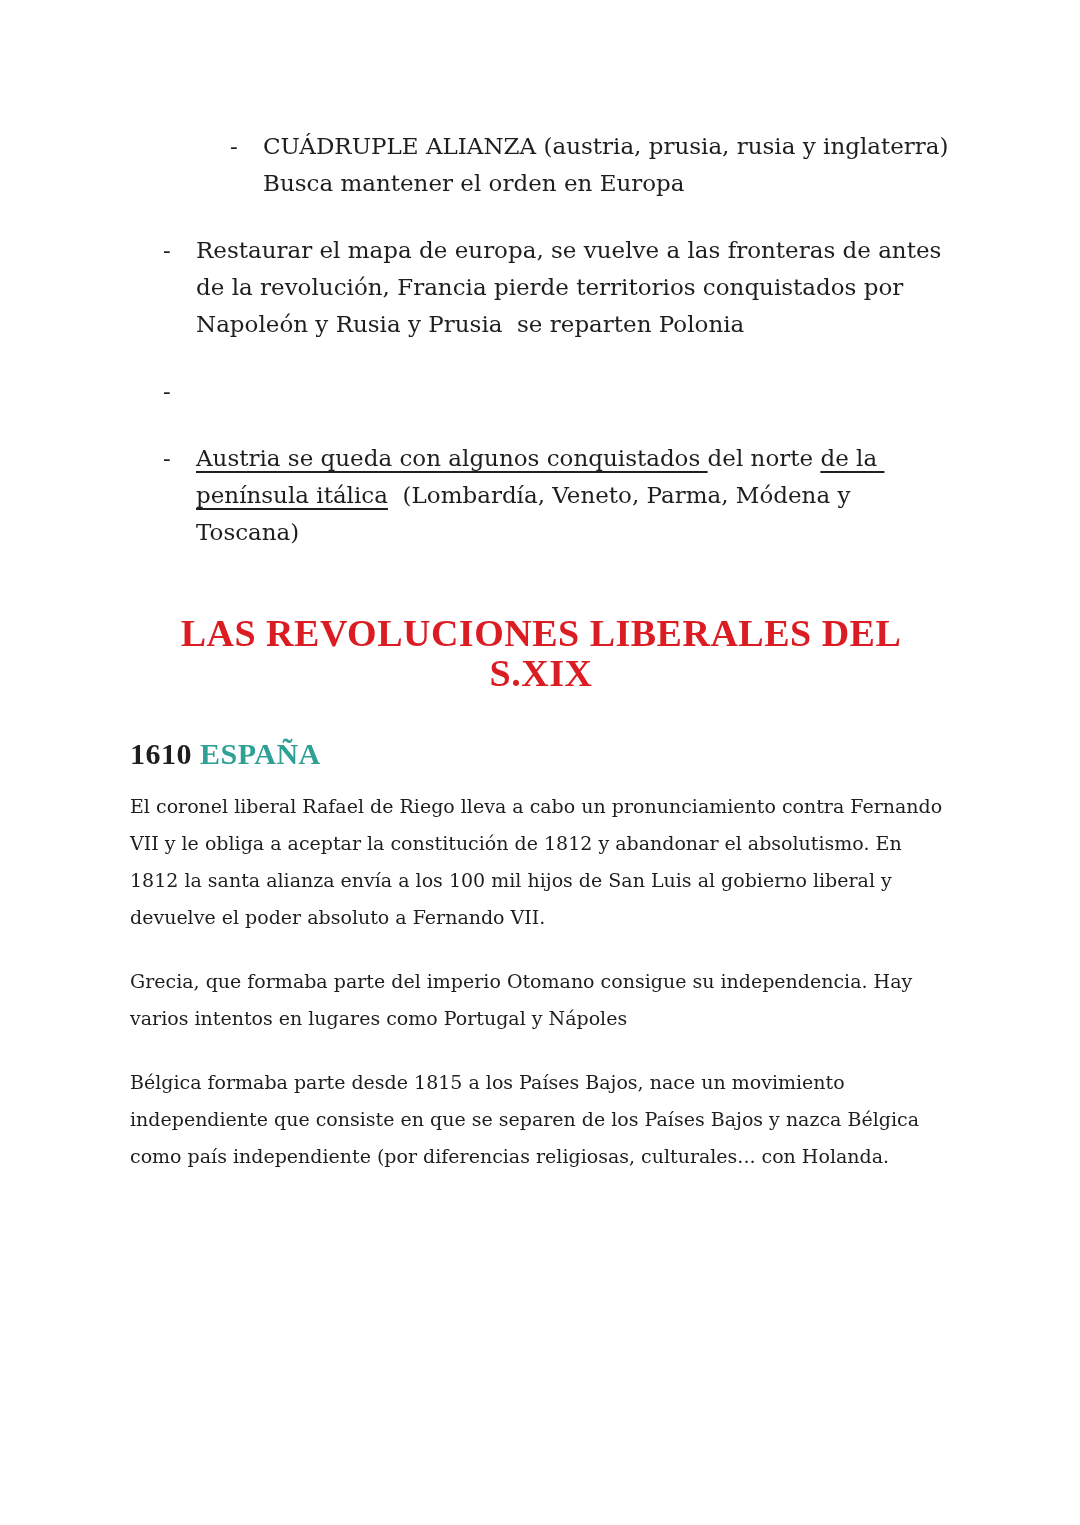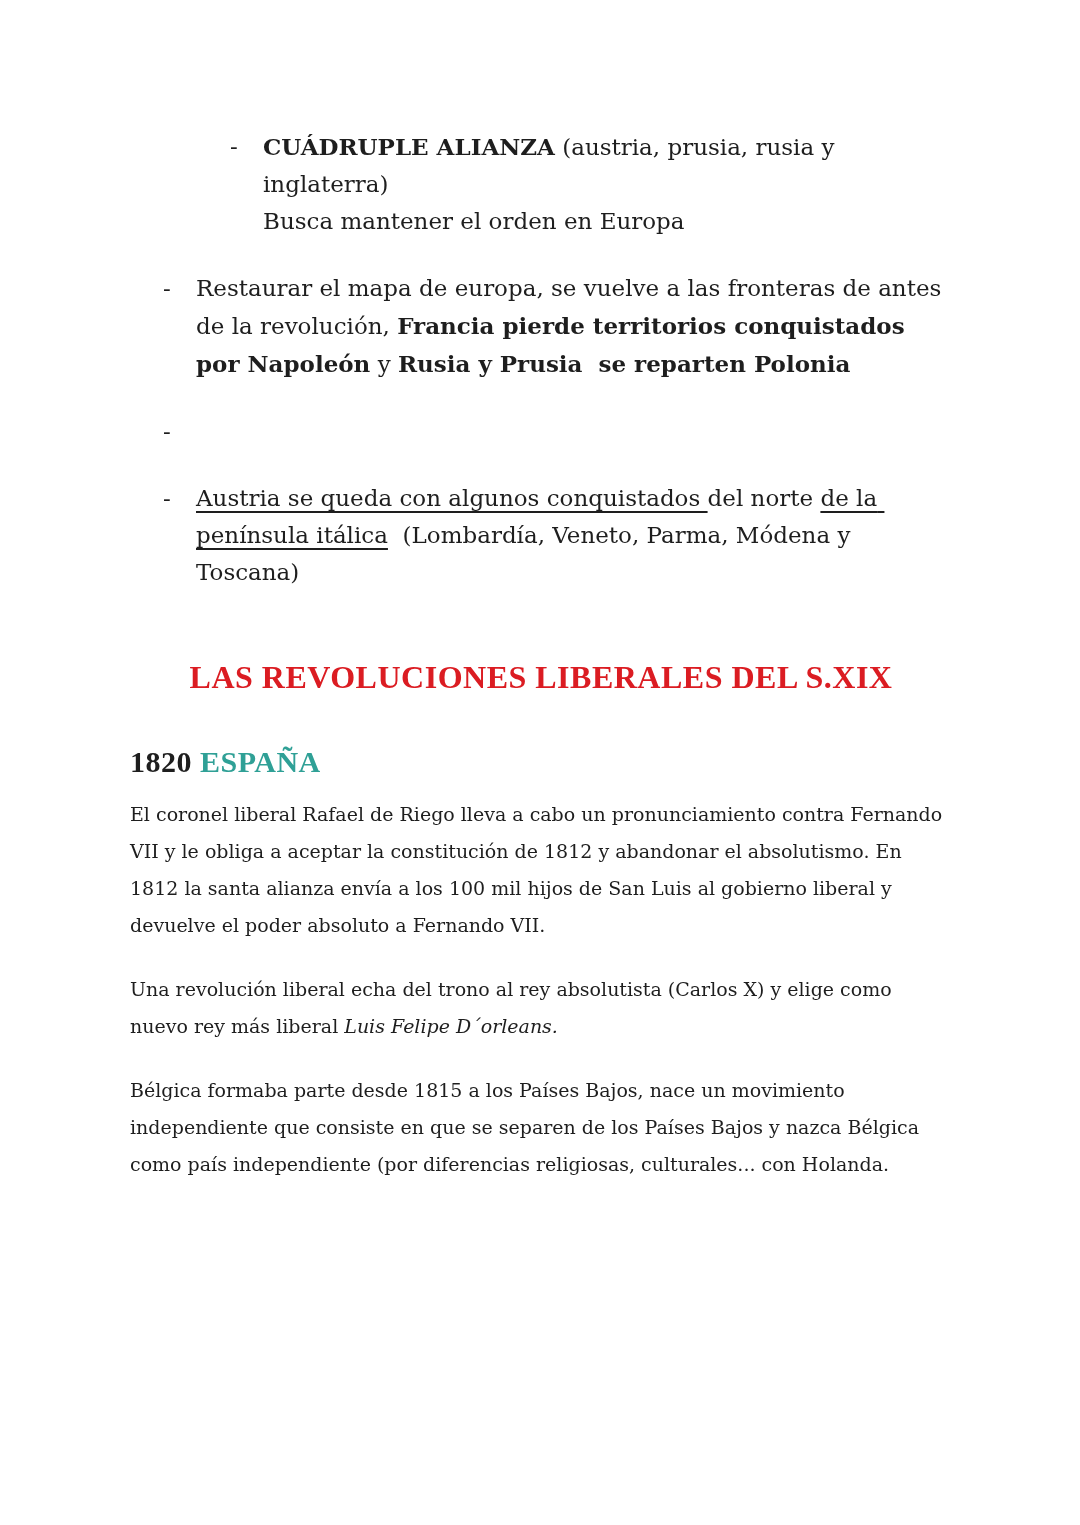--- a/index.html
+++ b/index.html
@@ -25,34 +25,34 @@
     font-size: 23px;
     line-height: 37px;
     margin-bottom: 30px;
   }
   .bullet.level1 { margin-left: 33px; }
   .bullet.level2 { margin-left: 100px; }
   .bullet .dash { flex: 0 0 33px; }
   .runs { white-space: pre-wrap; }
 
   
-  .b { font-weight: bold; }
+  .b { font-weight: normal; }
   .i { font-style: italic; }
   .u {
     text-decoration: underline;
     text-decoration-thickness: 2px;
     text-underline-offset: 5px;
   }
 
   
   .title {
     font-family: "Liberation Serif", serif;
     font-weight: bold;
-    font-size: 32px;
-    line-height: 48px;
+    font-size: 38px;
+    line-height: 40px;
     text-align: center;
     color: var(--red, #db1c22);
     margin-top: 62px;
     letter-spacing: 0.5px;
   }
 
   
   .section {
     font-family: "Liberation Serif", serif;
     font-weight: bold;
@@ -89,18 +89,18 @@
         <div class="runs"><span>Restaurar el mapa de europa, se vuelve a las fronteras de antes de la revolución, </span><span class="b">Francia pierde territorios conquistados por Napoleón</span><span> y </span><span class="b">Rusia y Prusia  se reparten Polonia</span></div>
       </div>
       <div class="bullet level1">
         <span class="dash">-</span>
       </div>
       <div class="bullet level1">
         <span class="dash">-</span>
         <div class="runs"><span class="u">Austria se queda con algunos conquistados </span><span>del norte </span><span class="u">de la península itálica</span><span>  (Lombardía, Veneto, Parma, Módena y Toscana)</span></div>
       </div>
       <div class="title">LAS REVOLUCIONES LIBERALES DEL S.XIX</div>
-      <div class="section"><span class="year">1820</span><span> </span><span class="place">ESPAÑA</span></div>
+      <div class="section"><span class="year">1610</span><span> </span><span class="place">ESPAÑA</span></div>
       <div class="paragraph"><span>El coronel liberal Rafael de Riego lleva a cabo un pronunciamiento contra Fernando VII y le obliga a aceptar la constitución de 1812 y abandonar el absolutismo. En 1812 la santa alianza envía a los 100 mil hijos de San Luis al gobierno liberal y devuelve el poder absoluto a Fernando VII.</span></div>
-      <div class="paragraph"><span>Una revolución liberal echa del trono al rey absolutista (Carlos X) y elige como nuevo rey más liberal </span><span class="i">Luis Felipe D´orleans.</span></div>
+      <div class="paragraph"><span>Grecia, que formaba parte del imperio Otomano consigue su independencia. Hay varios intentos en lugares como Portugal y Nápoles</span></div>
       <div class="paragraph"><span>Bélgica formaba parte desde 1815 a los Países Bajos, nace un movimiento independiente que consiste en que se separen de los Países Bajos y nazca Bélgica como país independiente (por diferencias religiosas, culturales... con Holanda.</span></div>
     </div>
 </div>
 
 </body></html>

